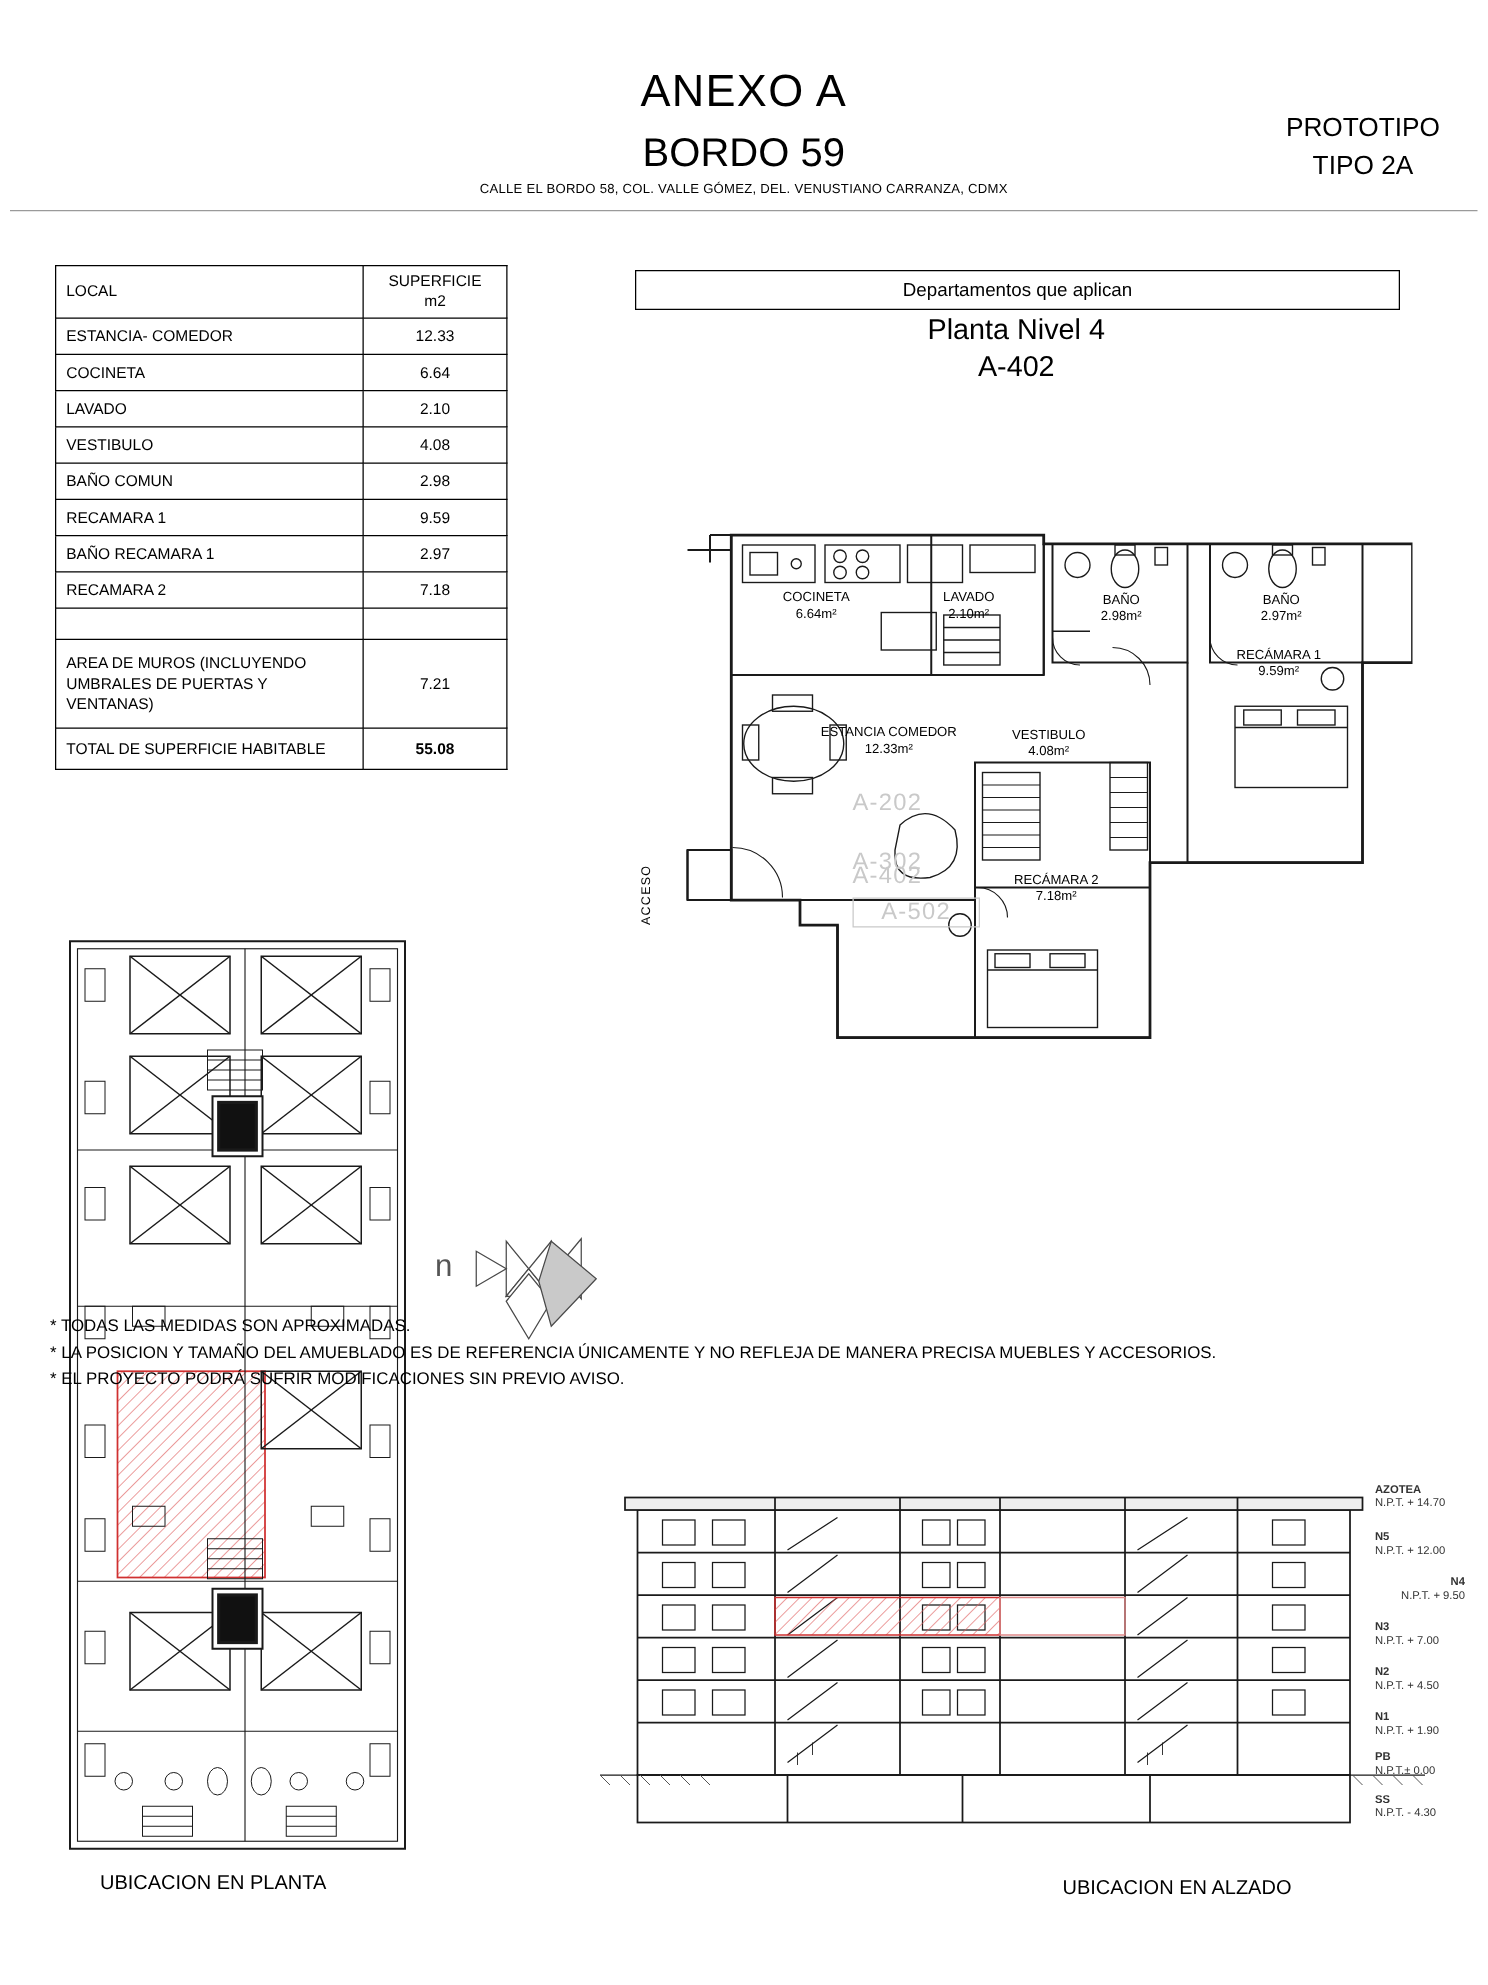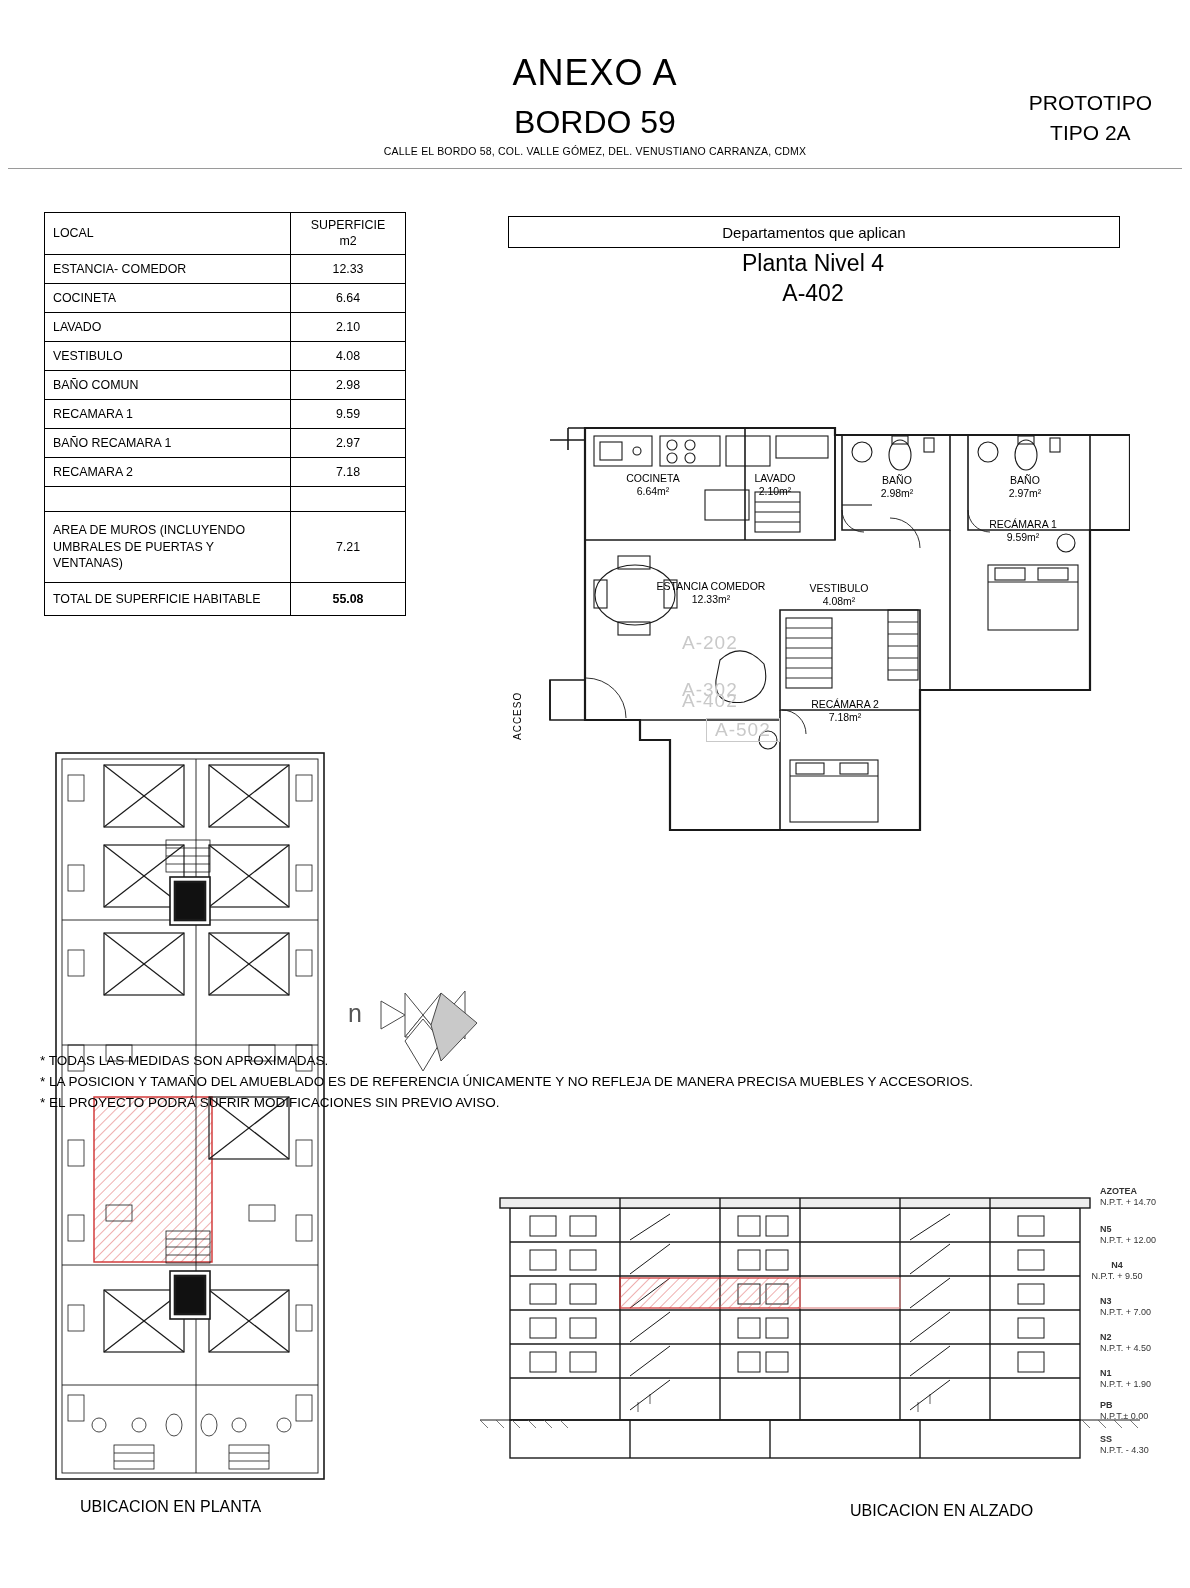--- a/index.html
+++ b/index.html
@@ -32,21 +32,21 @@
   .apply-box{position:absolute;top:216px;left:508px;width:610px;height:30px;border:1px solid #000;
              display:flex;align-items:center;justify-content:center;font-size:15px;}
   .plant-t1{position:absolute;top:250px;left:508px;width:610px;text-align:center;font-size:23px;}
   .plant-t2{position:absolute;top:280px;left:508px;width:610px;text-align:center;font-size:23px;}
 
   
   .draw{position:absolute;}
   .lbl{position:absolute;font-size:10.5px;text-align:center;line-height:1.25;white-space:nowrap;}
   .lbl.sm{font-size:9px;}
   .ghost{position:absolute;font-size:19px;color:#c9c9c9;letter-spacing:1px;}
-  .ghost.boxed{border:1px solid #c9c9c9;padding:0 8px;margin-left:24px;}
+  .ghost.boxed{border:1px solid #c9c9c9;padding:0 22px;}
 
   .caption{position:absolute;font-size:16px;}
 
   .notes{position:absolute;left:40px;bottom:10px;font-size:13.5px;line-height:1.55;}
 
   .acceso{position:absolute;font-size:10px;letter-spacing:1px;transform:rotate(-90deg);transform-origin:left top;}
 
   svg{display:block;}
 </style>
 </head>
@@ -475,21 +475,21 @@
     </svg>
 
     <div class="lbl sm" style="left:630px;top:6px;width:60px;text-align:left;color:#333;">
       <b>AZOTEA</b><br>
       <span>N.P.T. + 14.70</span>
     </div>
     <div class="lbl sm" style="left:630px;top:44px;width:60px;text-align:left;color:#333;">
       <b>N5</b><br>
       <span>N.P.T. + 12.00</span>
     </div>
-    <div class="lbl sm" style="left:617px;top:80px;width:60px;text-align:center;color:#333;">
+    <div class="lbl sm" style="left:642px;top:80px;width:60px;text-align:right;color:#333;">
       <b>N4</b><br>
       <span>N.P.T. + 9.50</span>
     </div>
     <div class="lbl sm" style="left:630px;top:116px;width:60px;text-align:left;color:#333;">
       <b>N3</b><br>
       <span>N.P.T. + 7.00</span>
     </div>
     <div class="lbl sm" style="left:630px;top:152px;width:60px;text-align:left;color:#333;">
       <b>N2</b><br>
       <span>N.P.T. + 4.50</span>

